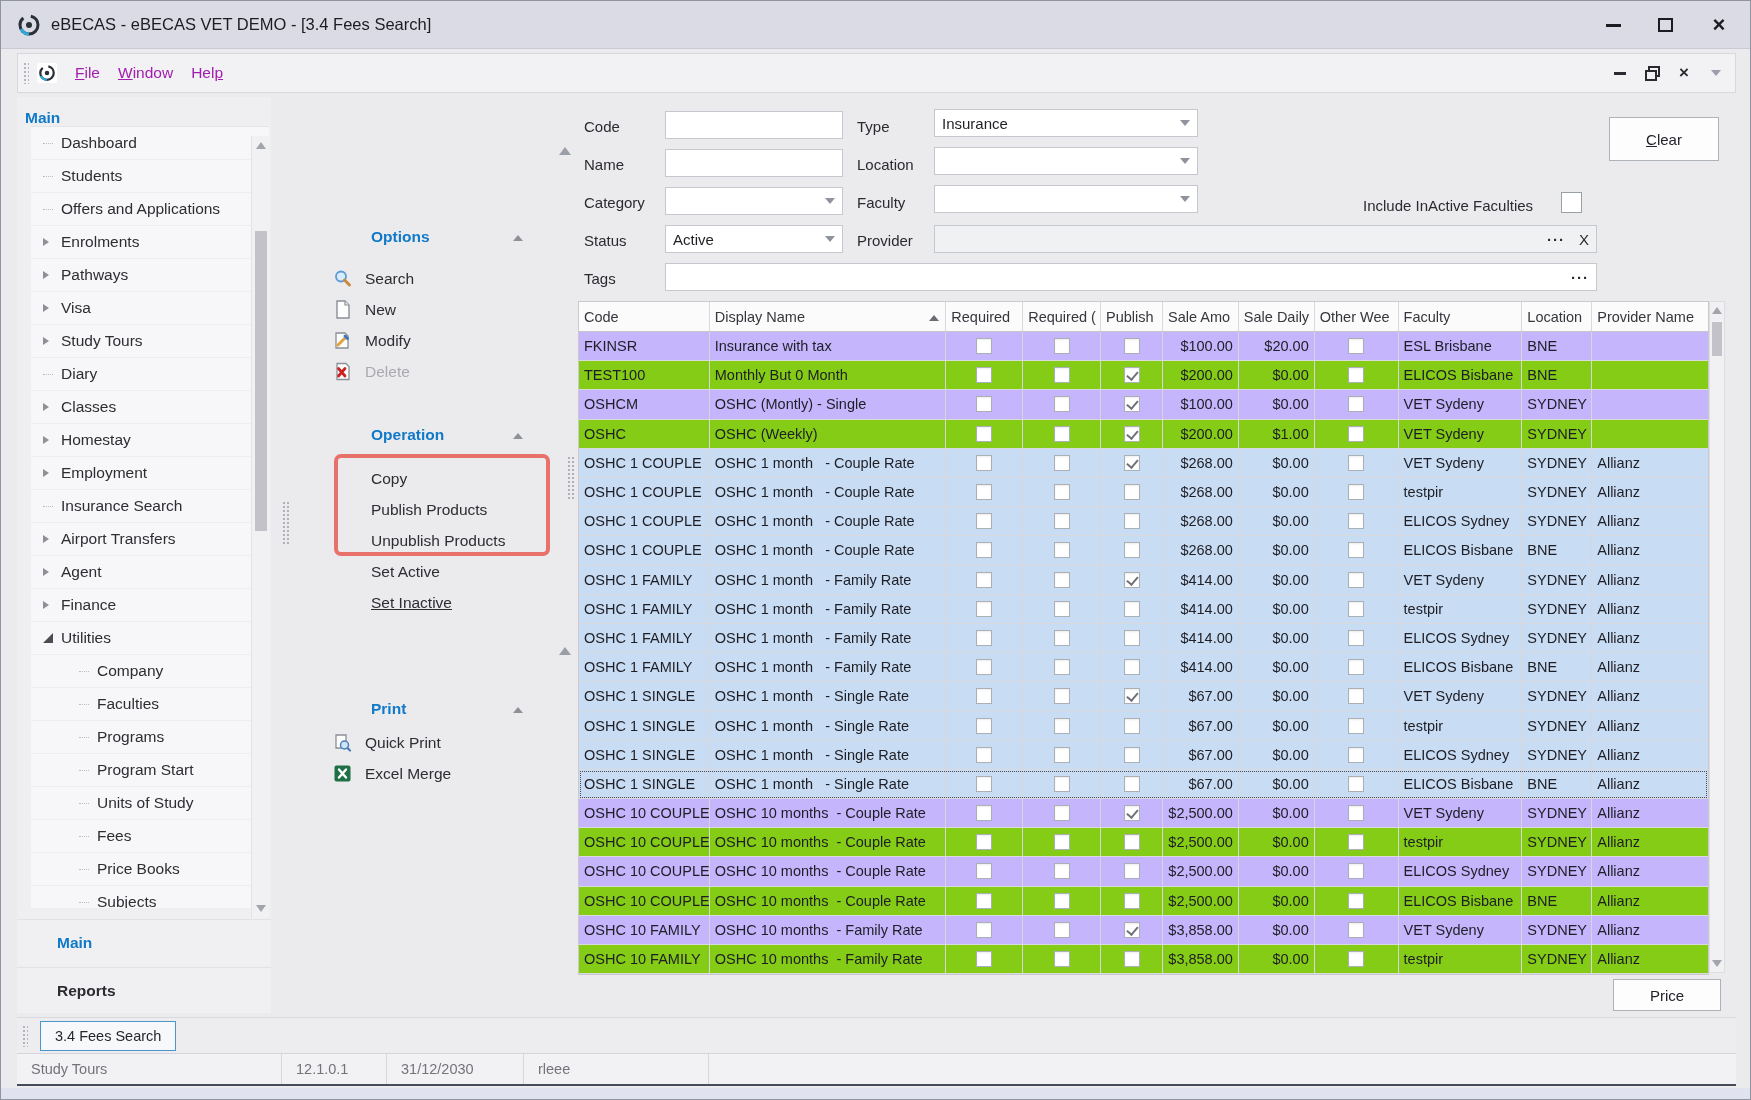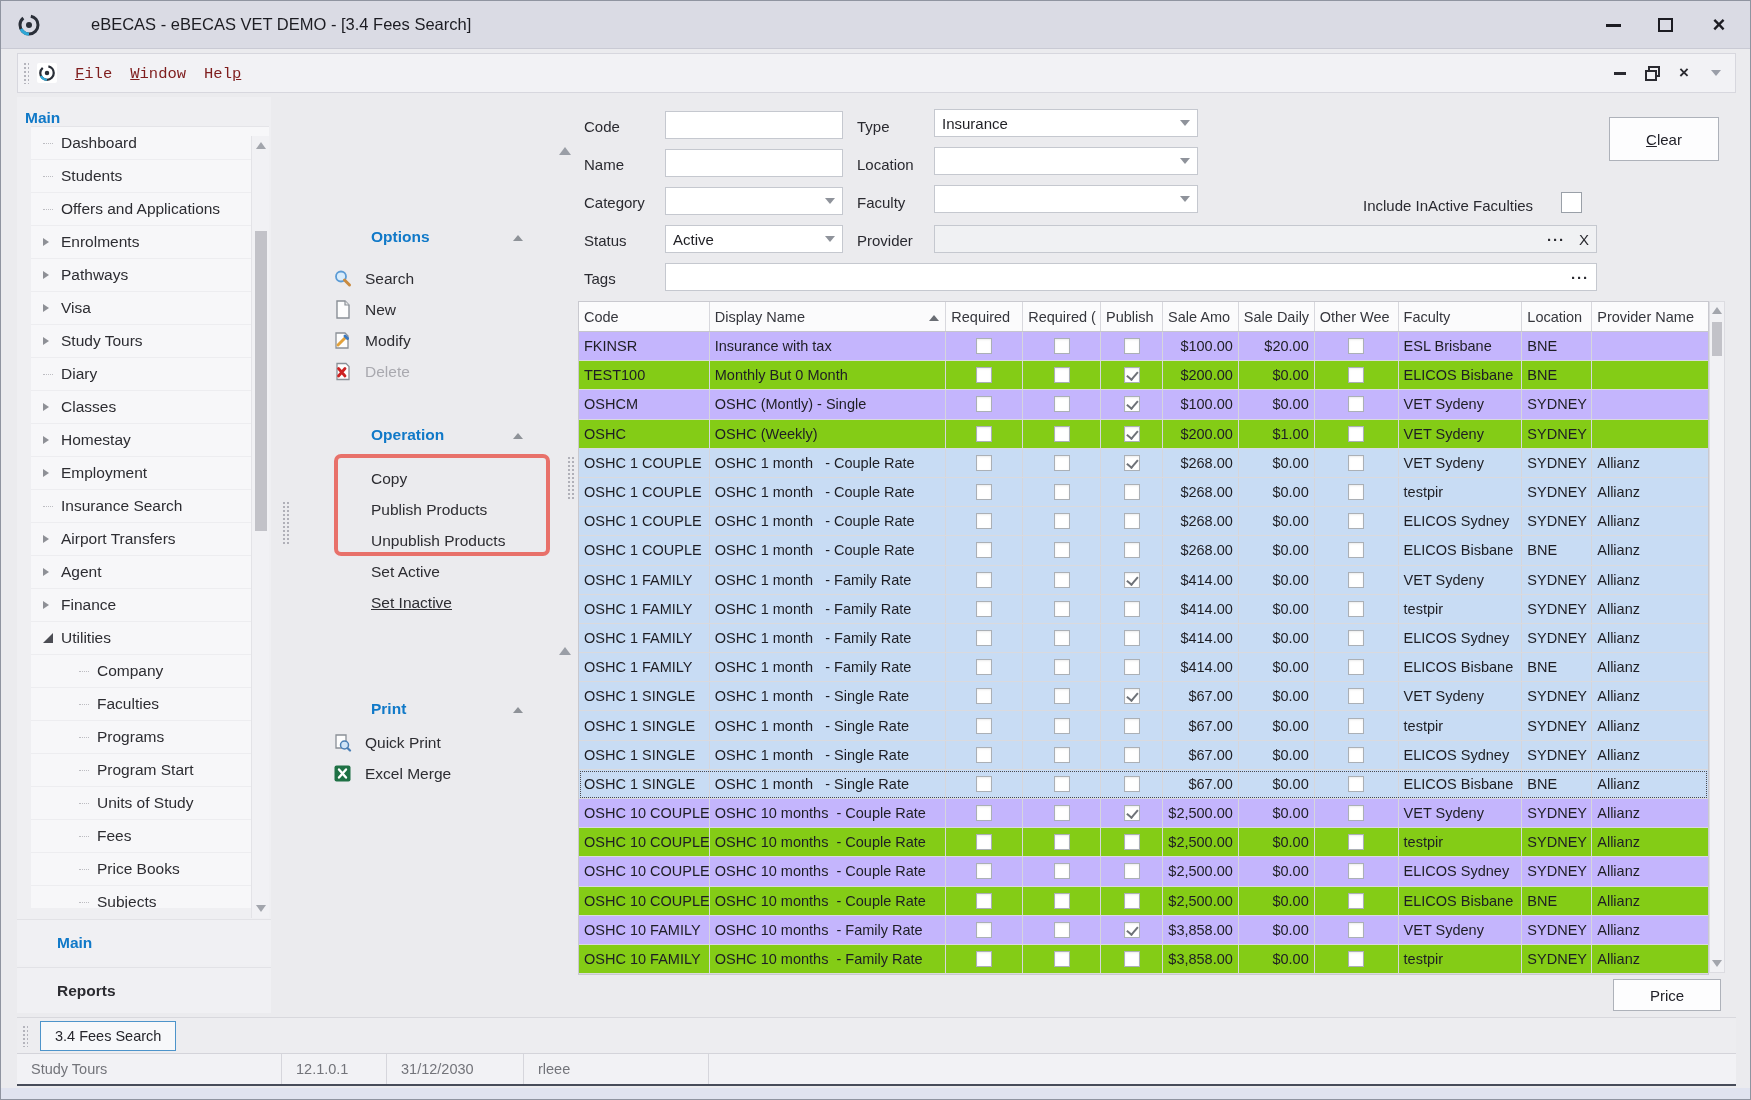--- a/index.html
+++ b/index.html
@@ -3,35 +3,35 @@
 <meta charset="utf-8">
 <style>
   * { margin:0; padding:0; box-sizing:border-box; }
   body { background:#c8c8cc; font-family:"Liberation Sans", sans-serif; }
   .window{
     position:relative; width:1751px; height:1100px; background:#ebebee;
     border:1px solid #8f94a0; overflow:hidden; color:#1f1f24;
   }
   
   .titlebar{ position:absolute; left:0; top:0; width:100%; height:48px;
-    background:#dadbe4; border-bottom:1px solid #c9cad4; display:flex; align-items:center;gap:40px; }
+    background:#dadbe4; border-bottom:1px solid #c9cad4; display:flex; align-items:center; }
   .titlebar .logo{ margin-left:16px; width:24px; height:24px; }
   .title-text{ margin-left:10px; font-size:16.5px; color:#1c1c22; }
   .win-btn{ position:absolute; top:10px; width:30px; height:28px; display:flex; align-items:center; justify-content:center; cursor:default; }
   .wb-min{ right:122px; } .wb-max{ right:70px; } .wb-close{ right:16px; }
   .wb-min i{ display:block; width:15px; height:3px; background:#1c1c22; }
   .wb-max i{ display:block; width:15px; height:14px; border:2px solid #1c1c22; }
   .wb-close span{ font-size:22px; font-weight:bold; color:#1c1c22; line-height:1; }
   
   .menubar{ position:absolute; left:16px; top:52px; width:1719px; height:40px;
     background:#f2f2f5; border:1px solid #d7d7de; display:flex; align-items:center; }
   .grip-v{ width:6px; height:22px; margin-left:5px;
     background-image:radial-gradient(circle, #b4b4bc 1px, transparent 1.3px); background-size:4px 4px; }
   .menubar .applogo{ width:20px; height:20px; margin-left:8px; background:#fff; border-radius:2px; padding:1px;}
-  .menu-item{ margin-left:18px; font-size:15.5px; color:#7f1d1d; cursor:default;font-family:Liberation Mono, monospace; }
+  .menu-item{ margin-left:18px; font-size:15.5px; color:#a21caf; cursor:default; }
   .menu-item u{ text-decoration:underline; }
   .mdi-btns{ position:absolute; right:10px; top:0; height:100%; display:flex; align-items:center; gap:14px; }
   .mdi-btns .b{ display:flex; align-items:center; justify-content:center; width:18px; height:18px; }
   .mdi-min i{ display:block; width:12px; height:3px; background:#2a2a30; }
   .mdi-close{ font-size:17px; font-weight:bold; color:#2a2a30; }
   .mdi-caret{ width:0; height:0; border:5px solid transparent; border-top:6px solid #9a9ea8; margin-top:5px; }
   
   .sidebar{ position:absolute; left:16px; top:96px; width:254px; height:916px; background:#efeff2; }
   .sb-header{ padding:12px 0 8px 8px; font-size:15.5px; font-weight:bold; }
   .sb-list{ position:absolute; left:14px; top:29px; width:238px; height:782px; overflow:hidden;

